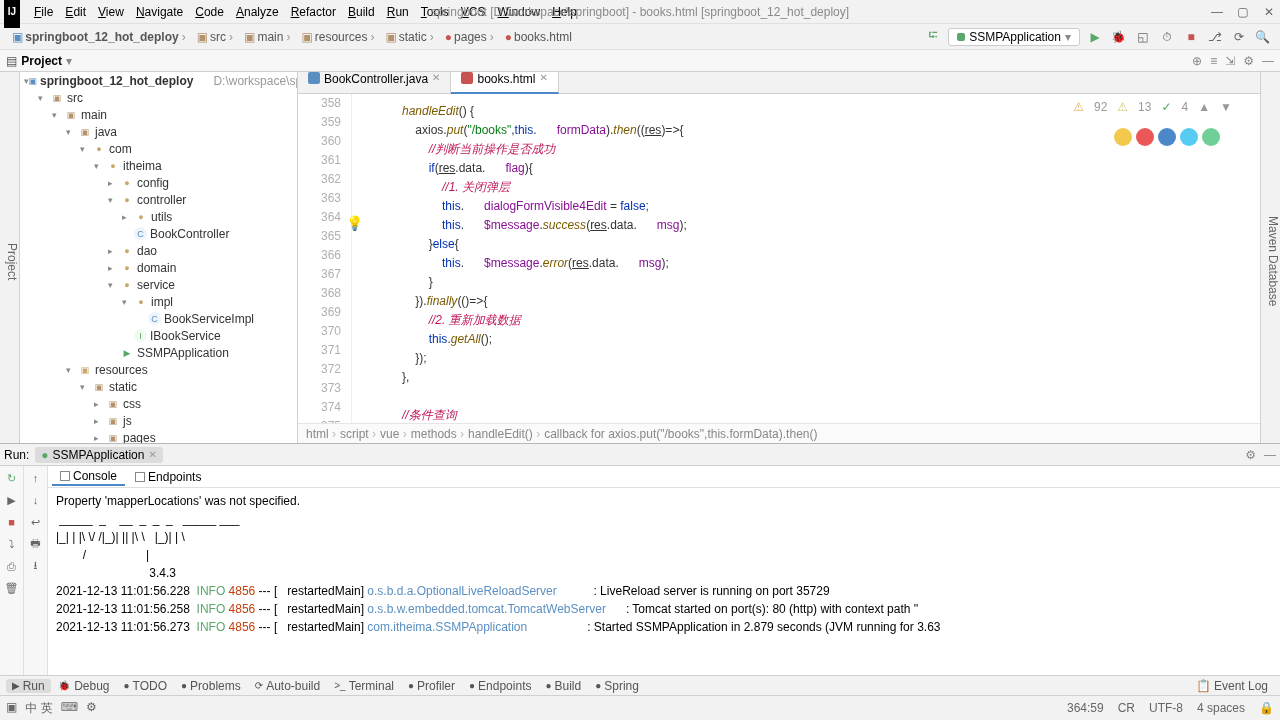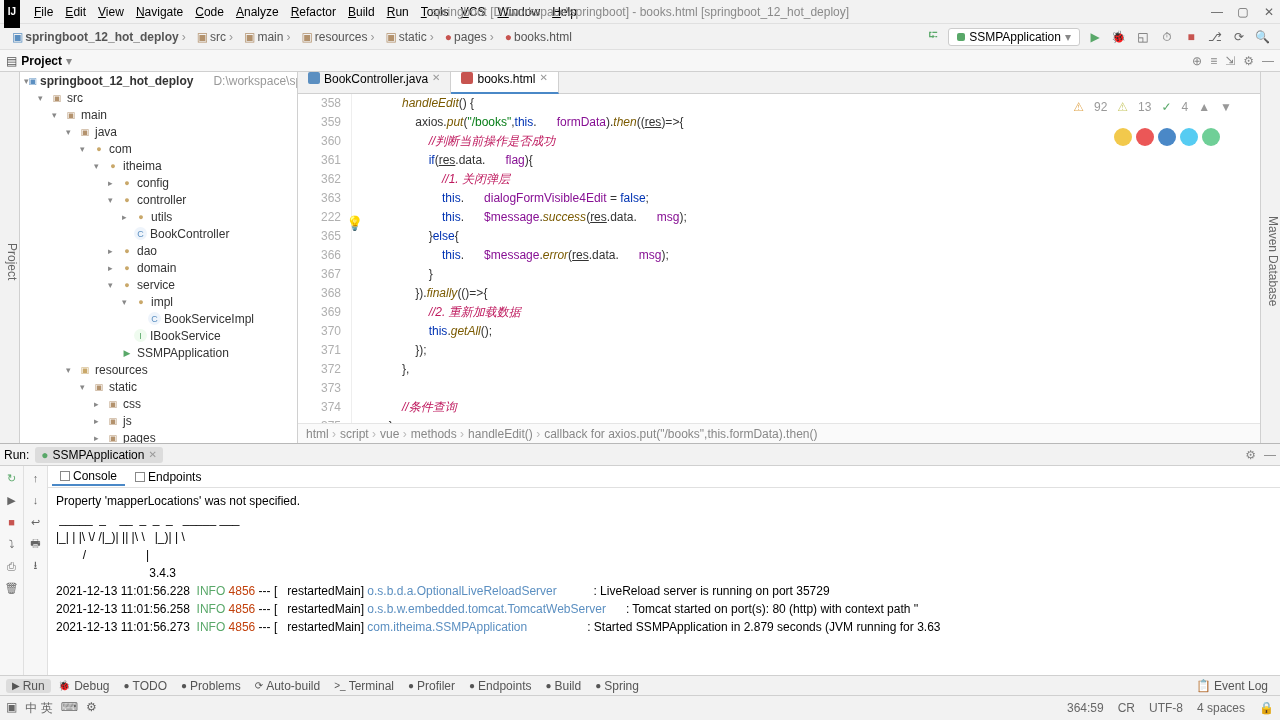--- a/index.html
+++ b/index.html
@@ -34,21 +34,21 @@
 .tree-row .run { color:#59a869; }
 .tree-row .label { color: #333; }
 .tree-row .path { color: #999; margin-left: 20px; }
 .editor { flex: 1; background: #fff; display: flex; flex-direction: column; position: relative; }
 .tabs { height: 22px; display: flex; border-bottom: 1px solid #d0d0d0; background: #f2f2f2; }
 .tab { display: flex; padding: 0 10px; border-right: 1px solid #d0d0d0; gap: 4px; }
 .tab.active { background: #fff; border-bottom: 2px solid #4a88c7; margin-bottom: -1px; }
 .tab .close { color: #999; font-size: 10px; }
 .code-area { flex: 1; display: flex; overflow: hidden; font-family: "Consolas", monospace; font-size: 13px; line-height: 19px; position: relative; }
 .gutter { width: 54px; background: #fff; color: #b0b0b0; text-align: right; padding-right: 10px; border-right: 1px solid #eee; }
-.code { flex: 1; padding-left: 10px; white-space: pre; color: #333; position: relative; }
+.code { flex: 1; padding-left: 10px; white-space: pre; color: #333; position: relative; margin-top: 8px; }
 .code .kw { color: #0033b3; }
 .code .str { color: #067d17; }
 .code .cm { color: #be185d; font-style: italic; }
 .code .fn { color: #7a5a00; font-style: italic; }
 .code .fld { color: #871094; padding-left: 20px; }
 .code .bool { color: #0033b3; text-align: right; }
 .inspections { position: absolute; top: 4px; right: 28px; display: flex; gap: 10px; align-items: center; font-size: 11px; color: #999; }
 .browsers { position:absolute; top:34px; right:40px; display:flex; gap:4px; }
 .browsers span { width:18px; height:18px; border-radius:50%; }
 .bulb { position:absolute; left:48px; top:120px; color:#e0a64e; font-size:14px;}
@@ -280,21 +280,21 @@
         <span style="background:#6fcf97"></span>
       </div>
       <div class="bulb">💡</div>
       <div class="gutter" id="gutter-holder">
           <div>358</div>
           <div>359</div>
           <div>360</div>
           <div>361</div>
           <div>362</div>
           <div>363</div>
-          <div>222</div>
+          <div>364</div>
           <div>365</div>
           <div>366</div>
           <div>367</div>
           <div>368</div>
           <div>369</div>
           <div>370</div>
           <div>371</div>
           <div>372</div>
           <div>373</div>
           <div>374</div>

